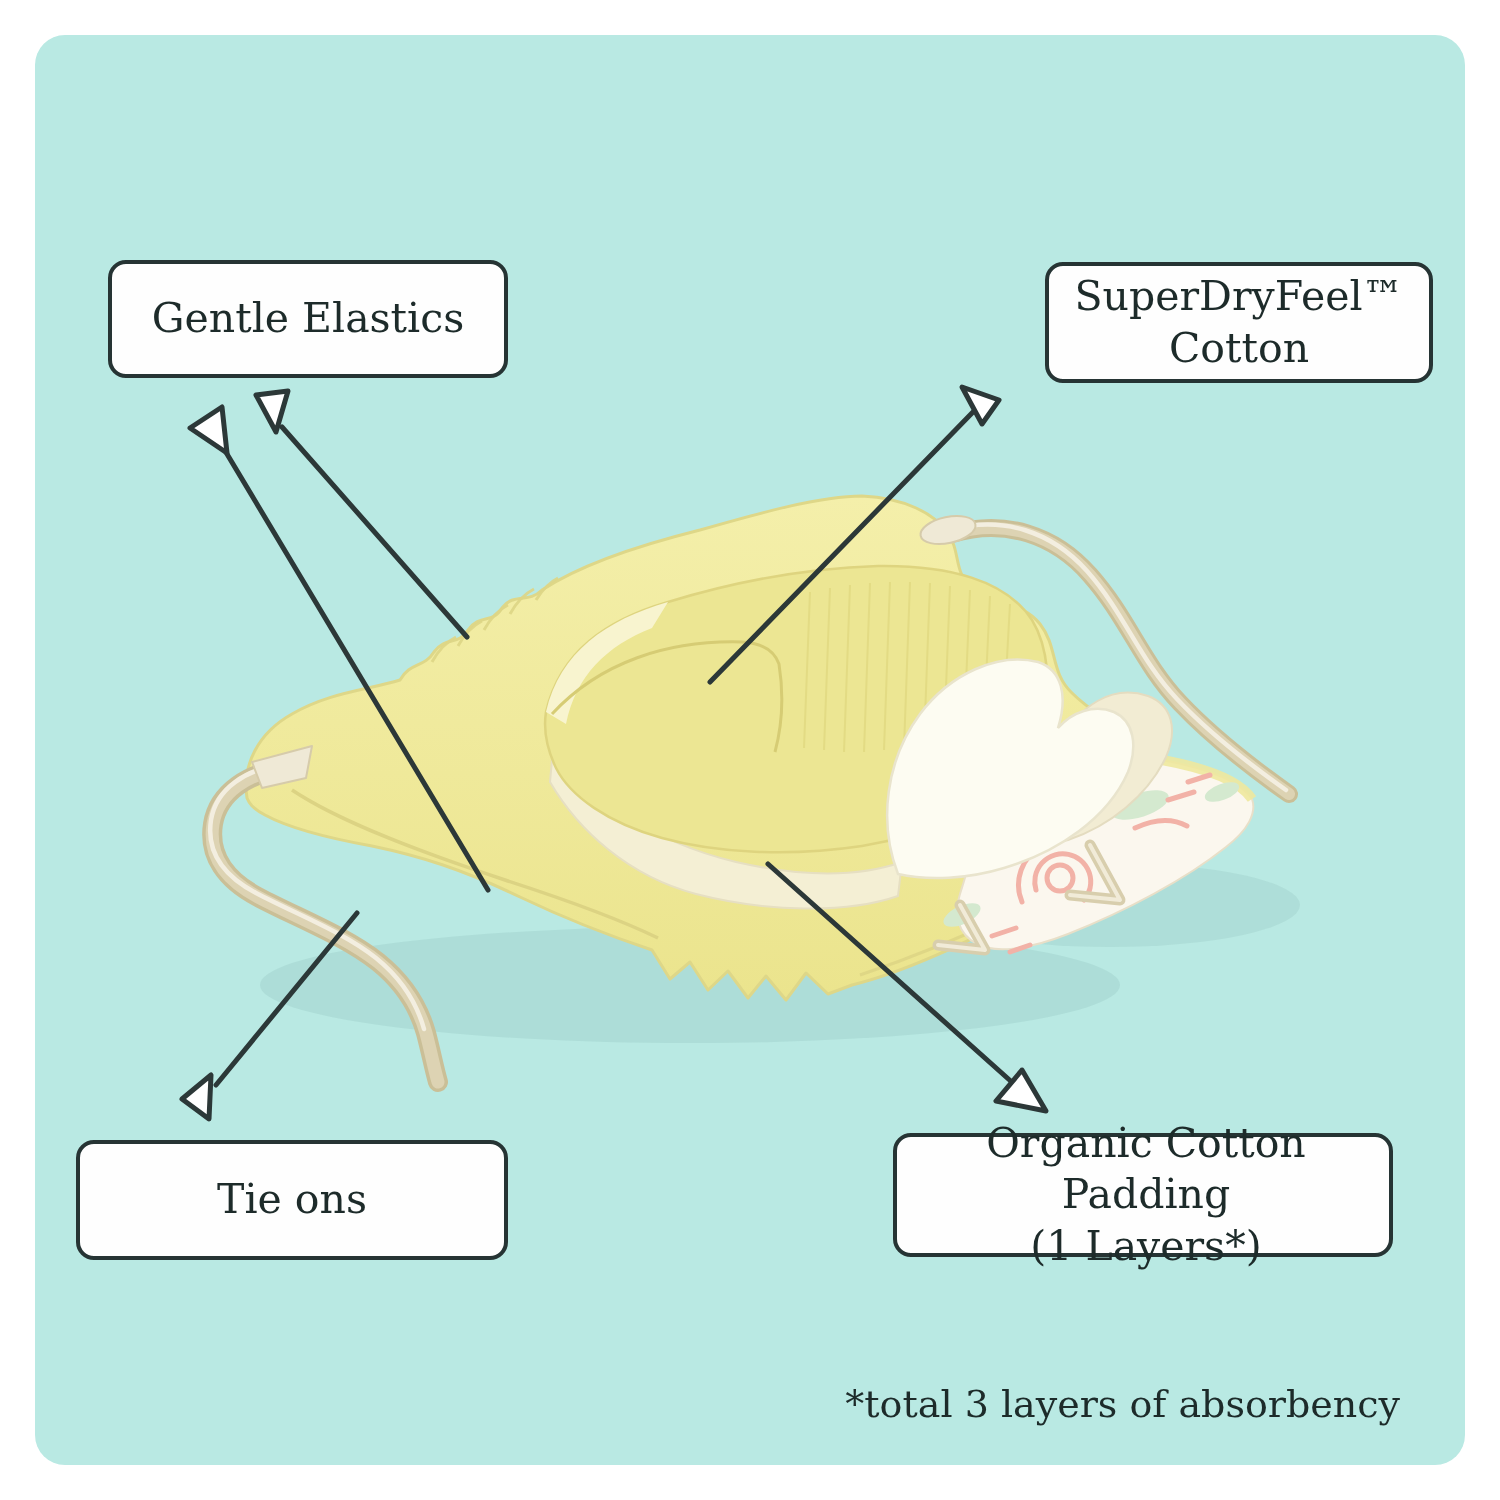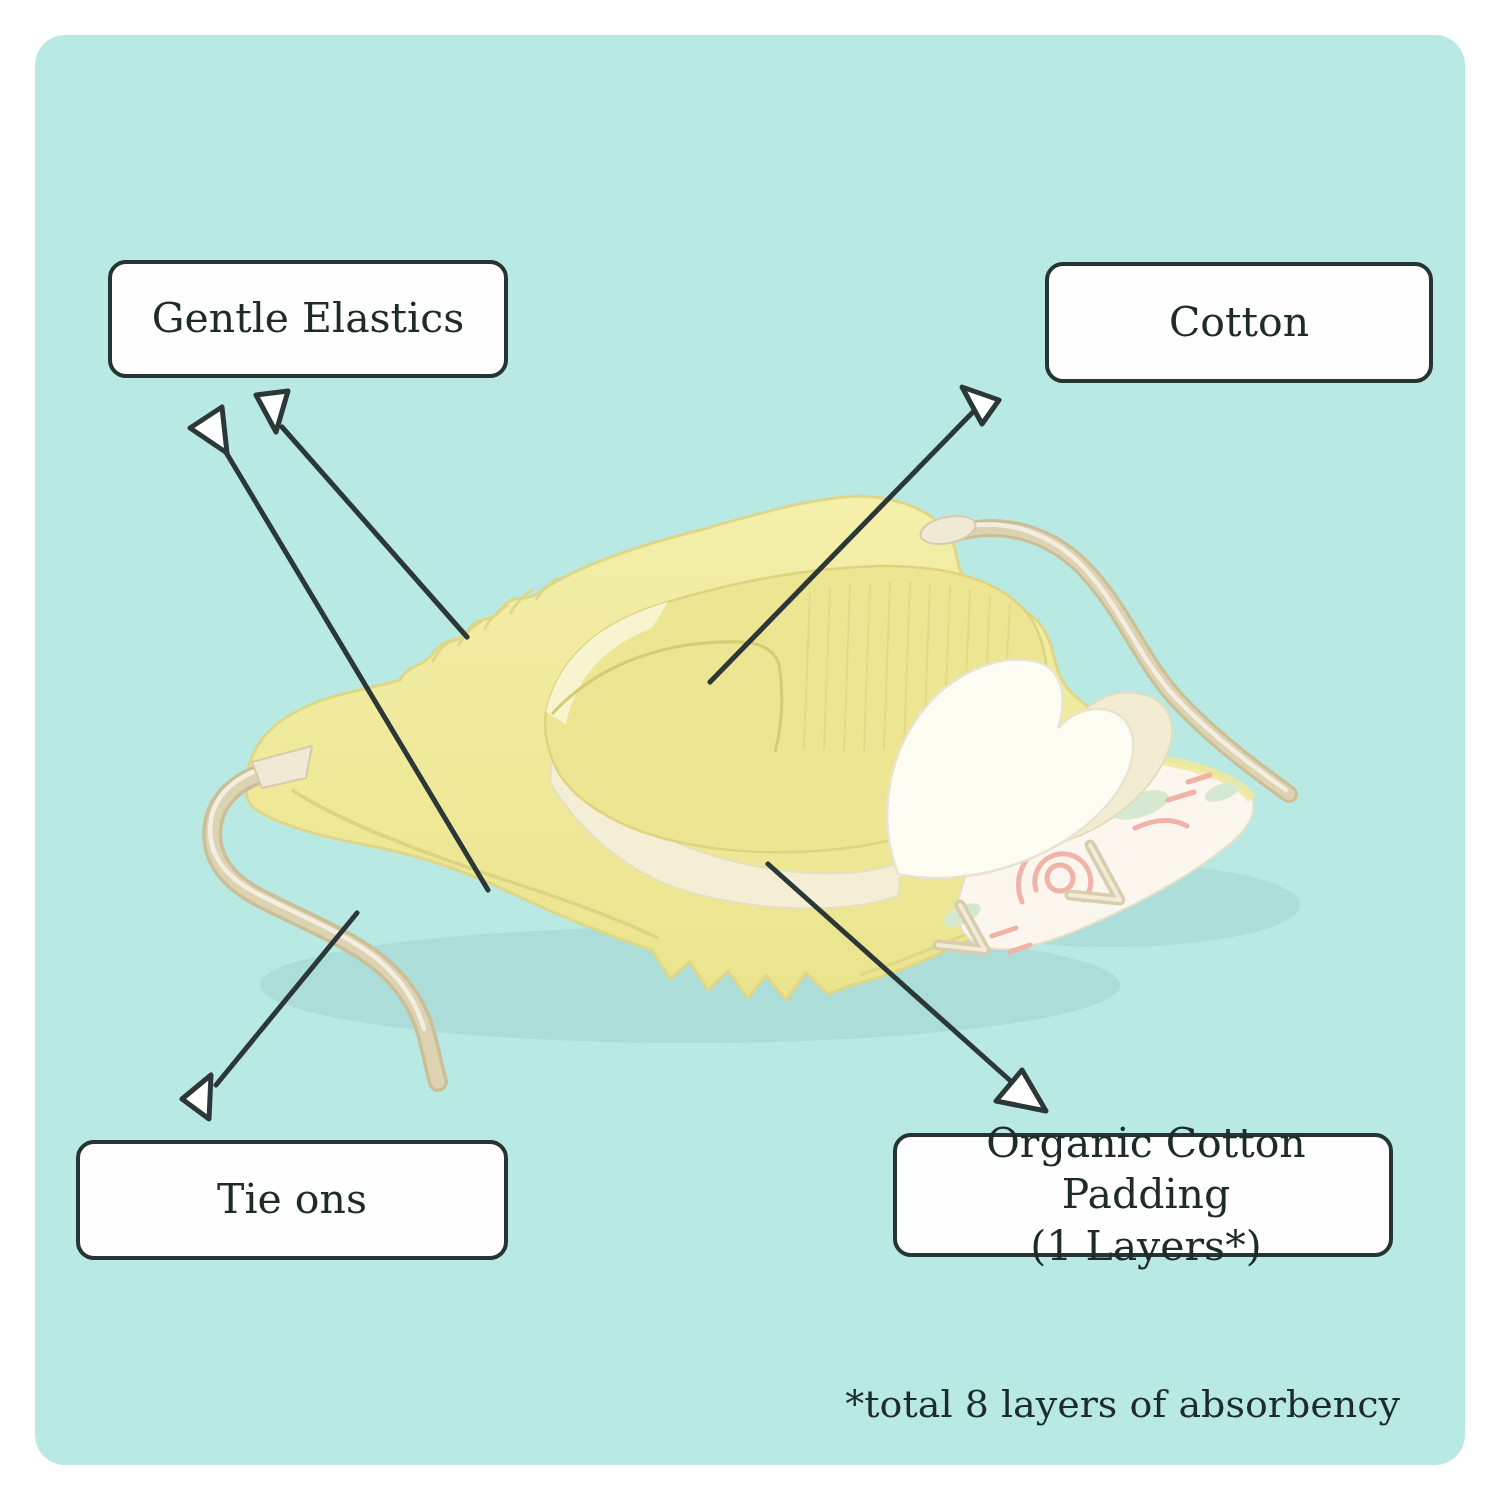--- a/index.html
+++ b/index.html
@@ -195,30 +195,31 @@
       </g>
     </g>
   </svg>
 
   <div class="label-box" id="box-gentle">
     <span>Gentle Elastics</span>
   </div>
 
   <div class="label-box two-line" id="box-superdry">
     <div>
+      <span>SuperDryFeel™</span>
       <span>Cotton</span>
     </div>
   </div>
 
   <div class="label-box" id="box-tieons">
     <span>Tie ons</span>
   </div>
 
   <div class="label-box two-line" id="box-organic">
     <div>
       <span>Organic Cotton Padding</span>
       <span>(1 Layers*)</span>
     </div>
   </div>
 
-  <div class="footnote">*total 8 layers of absorbency</div>
+  <div class="footnote">*total 3 layers of absorbency</div>
 
 </div>
 
 </body></html>

